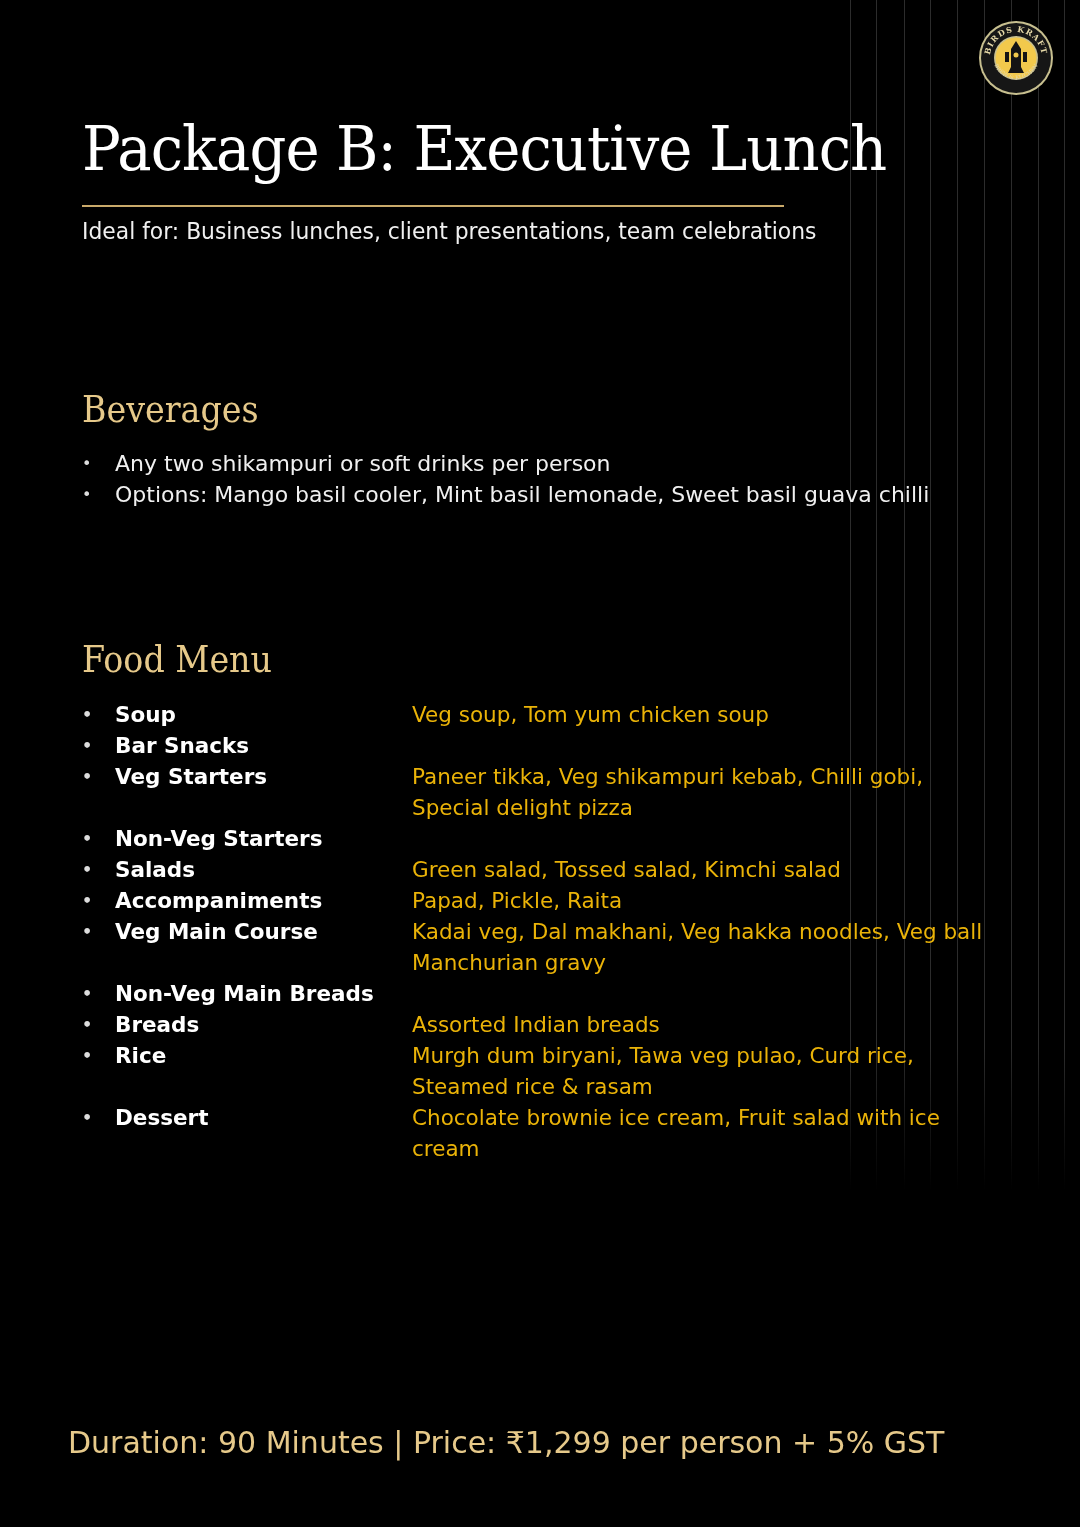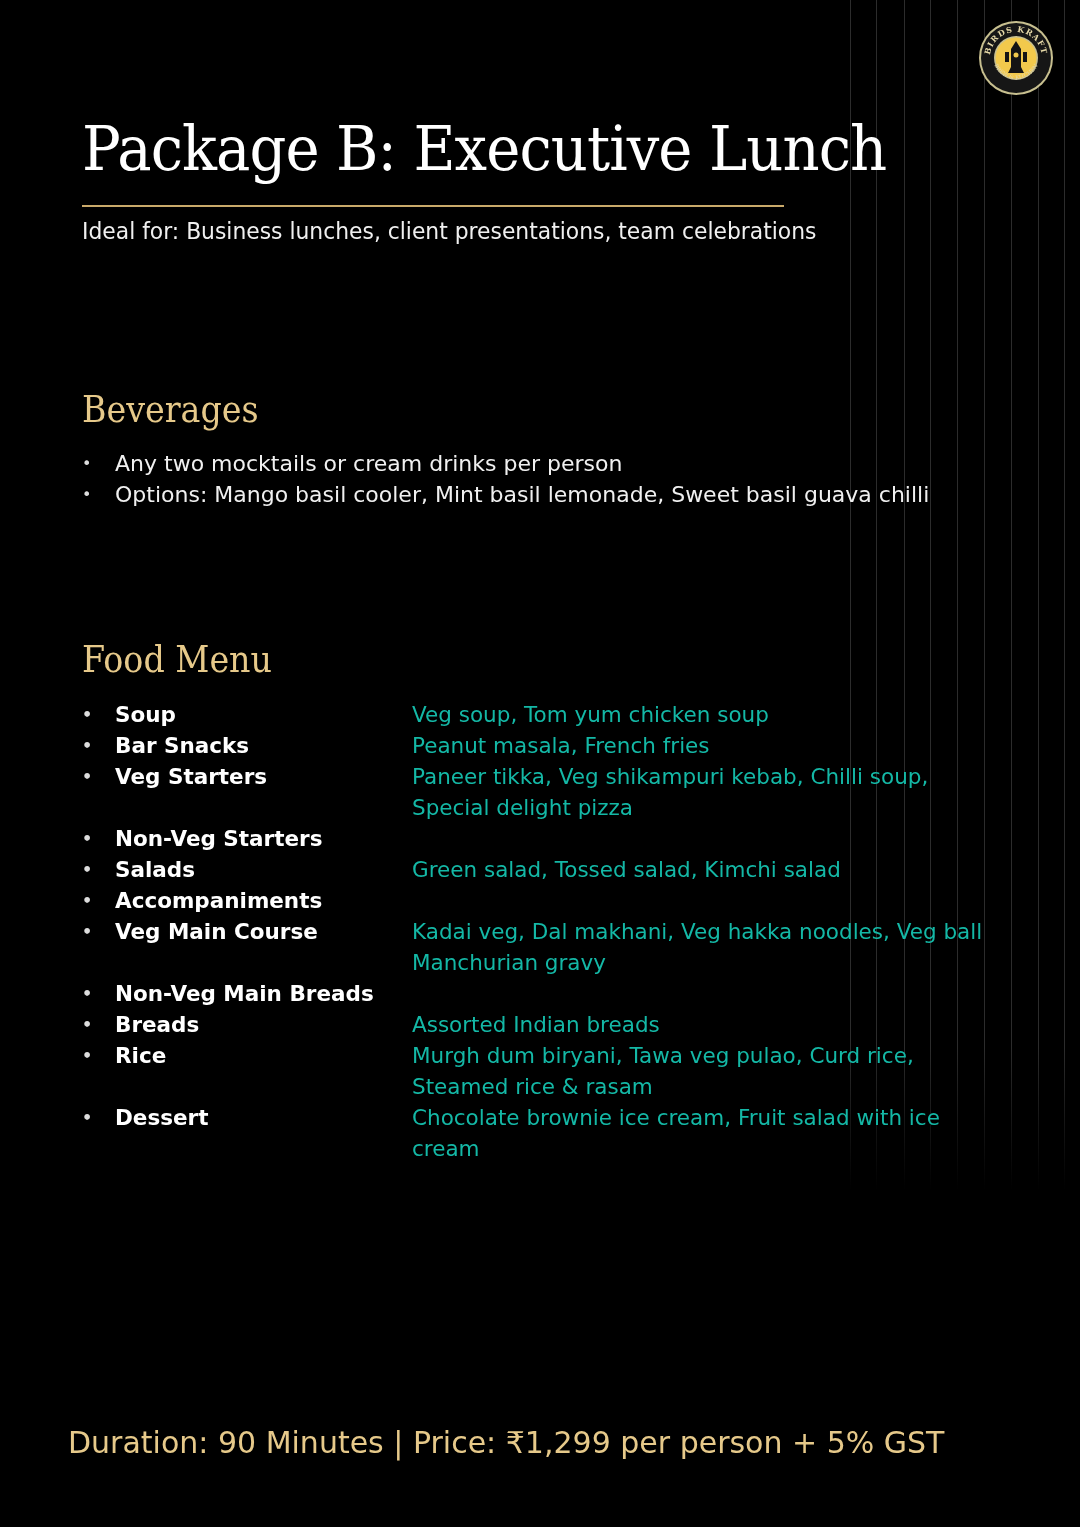--- a/index.html
+++ b/index.html
@@ -19,21 +19,21 @@
   .subtitle { position:absolute; left:82px; top:218px; font-size:23px; color:#f0f0f0; white-space:nowrap;
     transform:scaleX(0.95); transform-origin:left; }
   .section-title { position:absolute; left:82px; margin:0; font-family:"DejaVu Serif", serif; font-weight:normal;
     font-size:37px; color:#e6c98a; transform:scaleX(0.9); transform-origin:left; white-space:nowrap; }
   .bev-list { position:absolute; left:82px; top:448px; width:860px; margin:0; padding:0; list-style:none; }
   .bev-list li { position:relative; padding-left:33px; font-size:22px; line-height:31px; color:#f0f0f0; }
   .bullet { position:absolute; left:0; top:0; font-size:16px; color:#ddd; }
   .menu { position:absolute; left:82px; top:699px; width:920px; }
   .row { display:flex; font-size:21.5px; line-height:31px; }
   .row .cat { position:relative; width:330px; padding-left:33px; box-sizing:border-box; font-weight:bold; color:#fff; flex:none; }
-  .row .items { width:575px; color:#14b8a6; }
+  .row .items { width:575px; color:#eab308; }
   .footer { position:absolute; left:68px; top:1425px; font-size:30px; color:#e6c98a; white-space:nowrap; }
 </style>
 </head>
 <body>
 
 <div class="stripes">
   <div class="stripe" style="left:850px"></div>
   <div class="stripe" style="left:876px"></div>
   <div class="stripe" style="left:904px"></div>
   <div class="stripe" style="left:930px"></div>
@@ -66,47 +66,47 @@
     </text>
   </svg>
 </div>
 
 <h1 class="title">Package B: Executive Lunch</h1>
 <div class="rule"></div>
 <div class="subtitle">Ideal for: Business lunches, client presentations, team celebrations</div>
 
 <h2 class="section-title" style="top:388px">Beverages</h2>
 <ul class="bev-list">
-  <li><span class="bullet">•</span><span>Any two mocktails or cream drinks per person</span></li>
+  <li><span class="bullet">•</span><span>Any two shikampuri or soft drinks per person</span></li>
   <li><span class="bullet">•</span><span>Options: Mango basil cooler, Mint basil lemonade, Sweet basil guava chilli</span></li>
 </ul>
 
 <h2 class="section-title" style="top:638px">Food Menu</h2>
 <div class="menu">
   <div class="row">
       <div class="cat"><span class="bullet">•</span><span>Soup</span></div>
       <div class="items">Veg soup, Tom yum chicken soup</div>
     </div>
   <div class="row">
       <div class="cat"><span class="bullet">•</span><span>Bar Snacks</span></div>
-      <div class="items">Peanut masala, French fries</div>
     </div>
   <div class="row">
       <div class="cat"><span class="bullet">•</span><span>Veg Starters</span></div>
-      <div class="items">Paneer tikka, Veg shikampuri kebab, Chilli soup, Special delight pizza</div>
+      <div class="items">Paneer tikka, Veg shikampuri kebab, Chilli gobi, Special delight pizza</div>
     </div>
   <div class="row">
       <div class="cat"><span class="bullet">•</span><span>Non-Veg Starters</span></div>
     </div>
   <div class="row">
       <div class="cat"><span class="bullet">•</span><span>Salads</span></div>
       <div class="items">Green salad, Tossed salad, Kimchi salad</div>
     </div>
   <div class="row">
       <div class="cat"><span class="bullet">•</span><span>Accompaniments</span></div>
+      <div class="items">Papad, Pickle, Raita</div>
     </div>
   <div class="row">
       <div class="cat"><span class="bullet">•</span><span>Veg Main Course</span></div>
       <div class="items">Kadai veg, Dal makhani, Veg hakka noodles, Veg ball Manchurian gravy</div>
     </div>
   <div class="row">
       <div class="cat"><span class="bullet">•</span><span>Non-Veg Main Breads</span></div>
     </div>
   <div class="row">
       <div class="cat"><span class="bullet">•</span><span>Breads</span></div>

